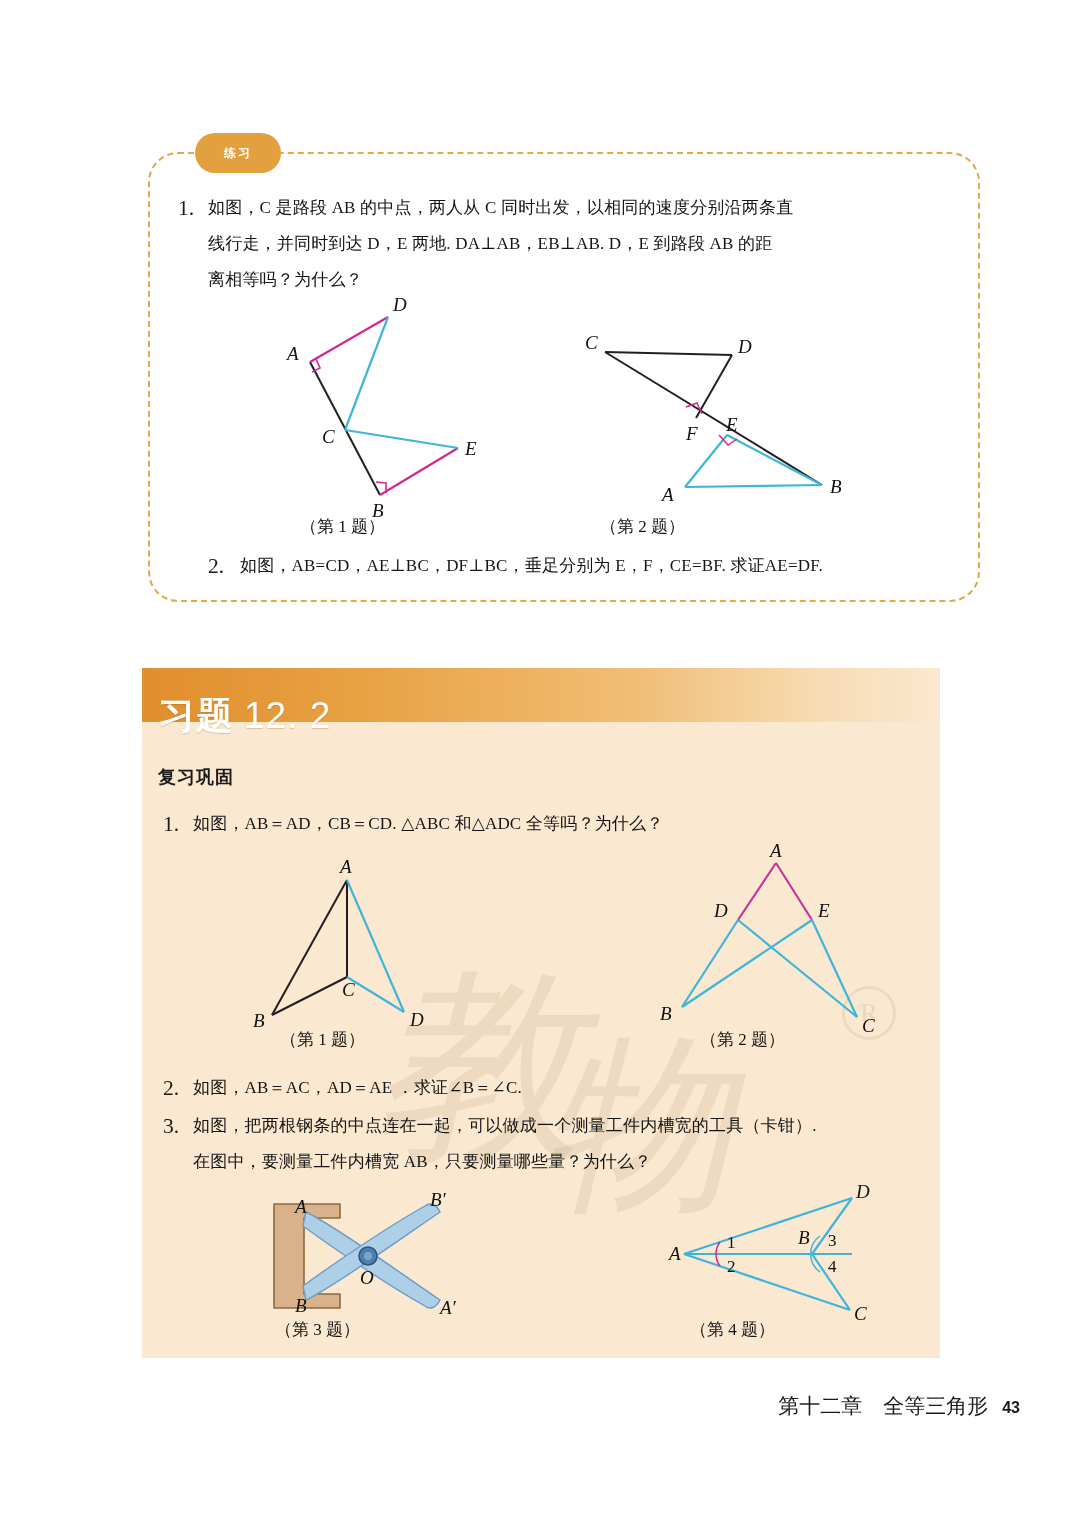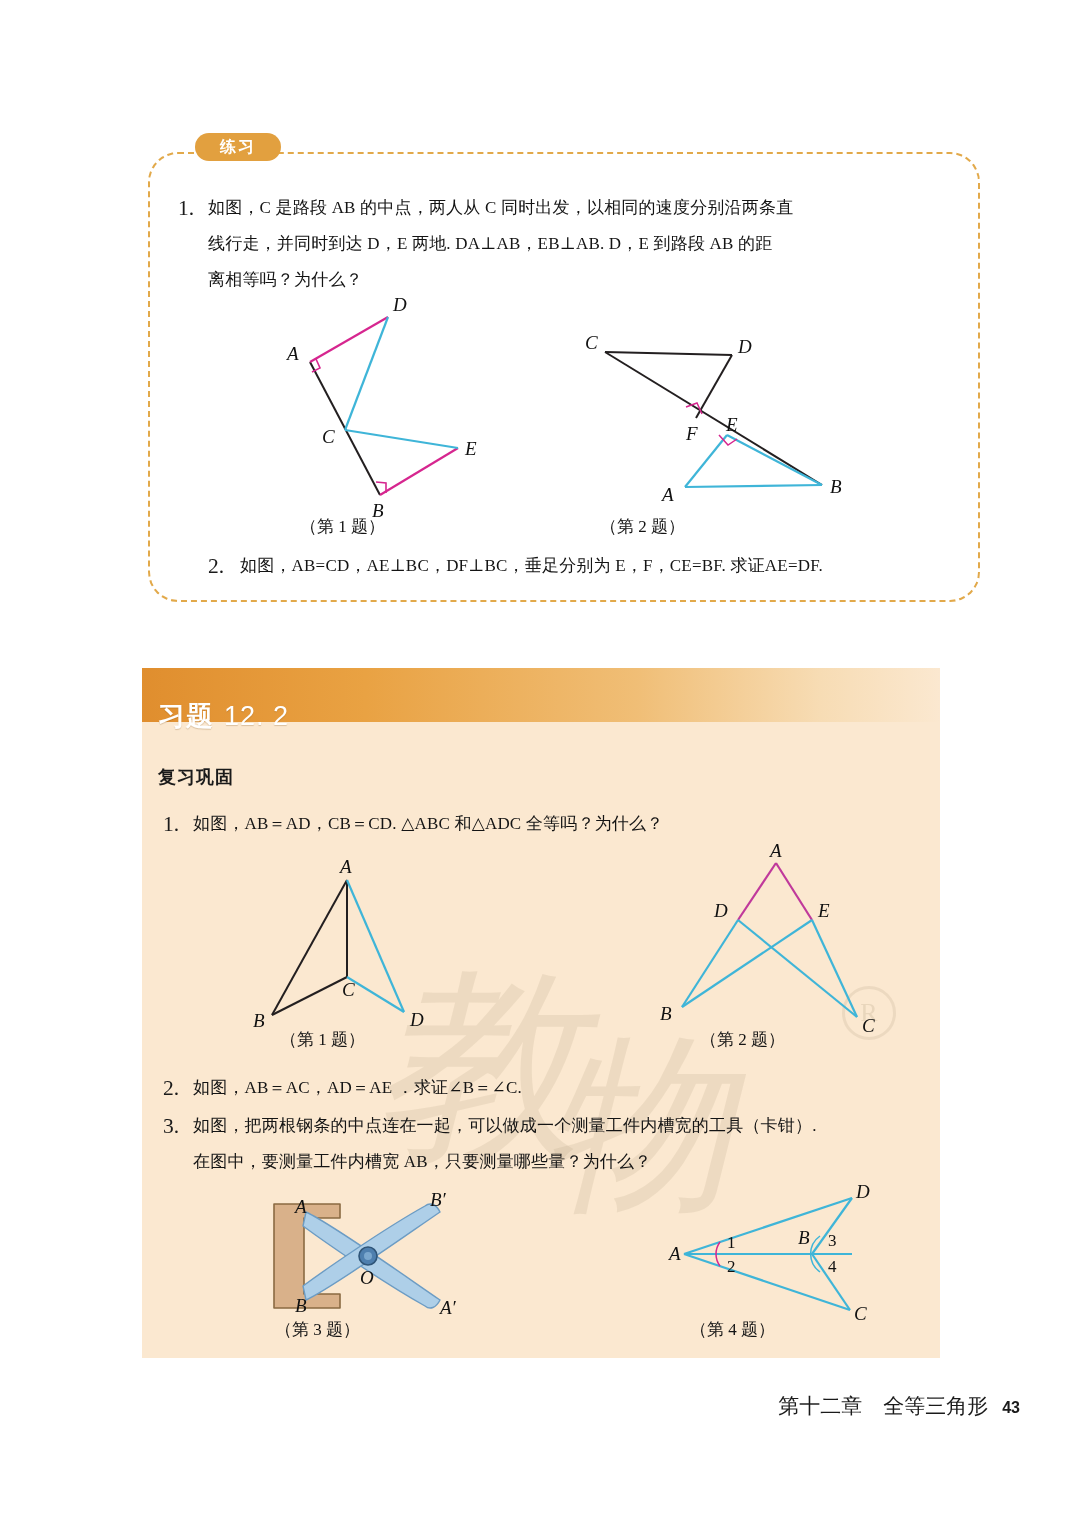--- a/index.html
+++ b/index.html
@@ -26,29 +26,29 @@
     border: 2px dashed #E2A94A;
     border-radius: 30px;
     background: #ffffff;
     box-sizing: border-box;
   }
   #practice-badge {
     position: absolute;
     left: 195px;
     top: 133px;
     width: 86px;
-    height: 28px;
+    height: 40px;
     background: #E2A03F;
     border-radius: 20px;
     display: flex;
     align-items: center;
     justify-content: center;
     font-family: "Liberation Sans", "DejaVu Sans", sans-serif;
     font-weight: bold;
-    font-size: 16px;
+    font-size: 12px;
     color: #ffffff;
     letter-spacing: 2px;
     z-index: 5;
   }
 
   .q-text {
     position: absolute;
     font-size: 17px;
     line-height: 36px;
     color: #141414;
@@ -83,21 +83,21 @@
     top: 0;
     width: 798px;
     height: 54px;
     background: linear-gradient(90deg, #E08E2E 0%, #E9A243 28%, #F0BE76 62%, #F7DCB4 85%, #FBE8D0 100%);
     display: flex;
     align-items: center;
   }
   #exercise-header-text {
     font-family: "Liberation Sans", "DejaVu Sans", sans-serif;
     font-weight: bold;
-    font-size: 27px;
+    font-size: 37px;
     color: #ffffff;
     padding-left: 16px;
     letter-spacing: 1px;
     text-shadow: 0 1px 1px rgba(120,70,10,0.25);
     margin-top: 41px;
   }
   #subsection-title {
     position: absolute;
     left: 16px;
     top: 97px;

